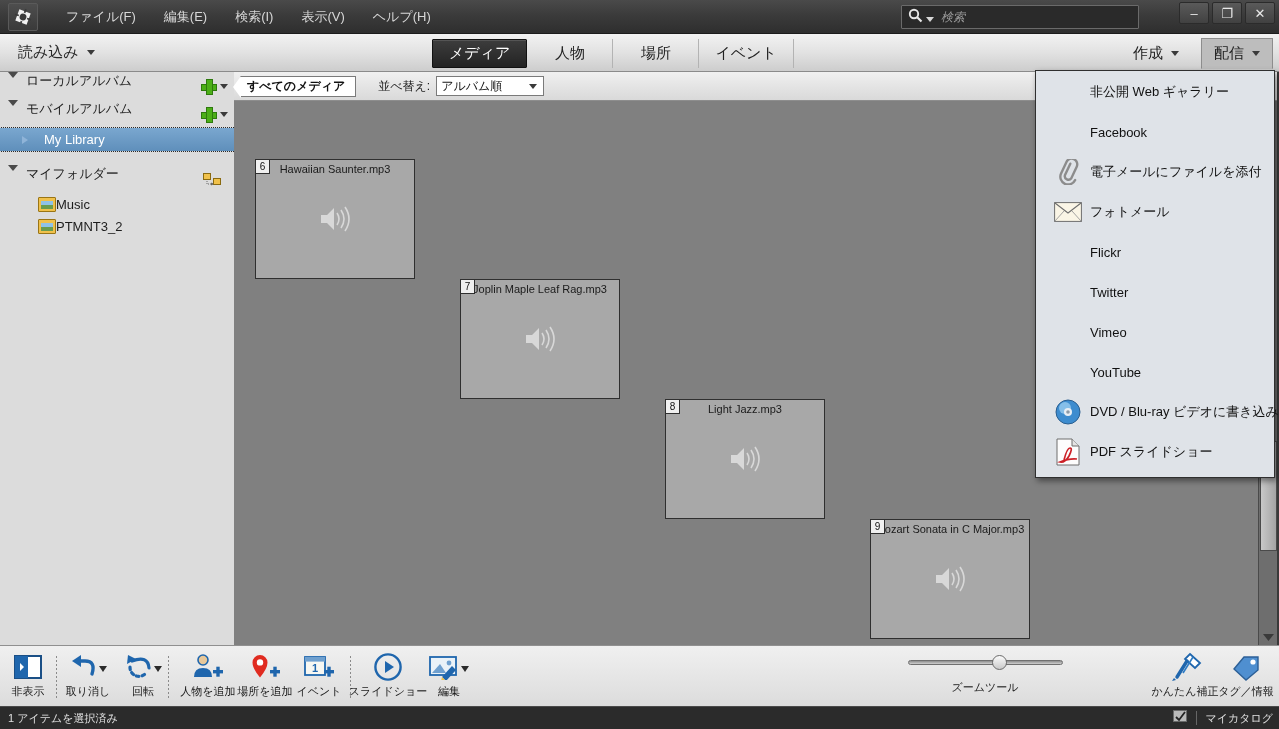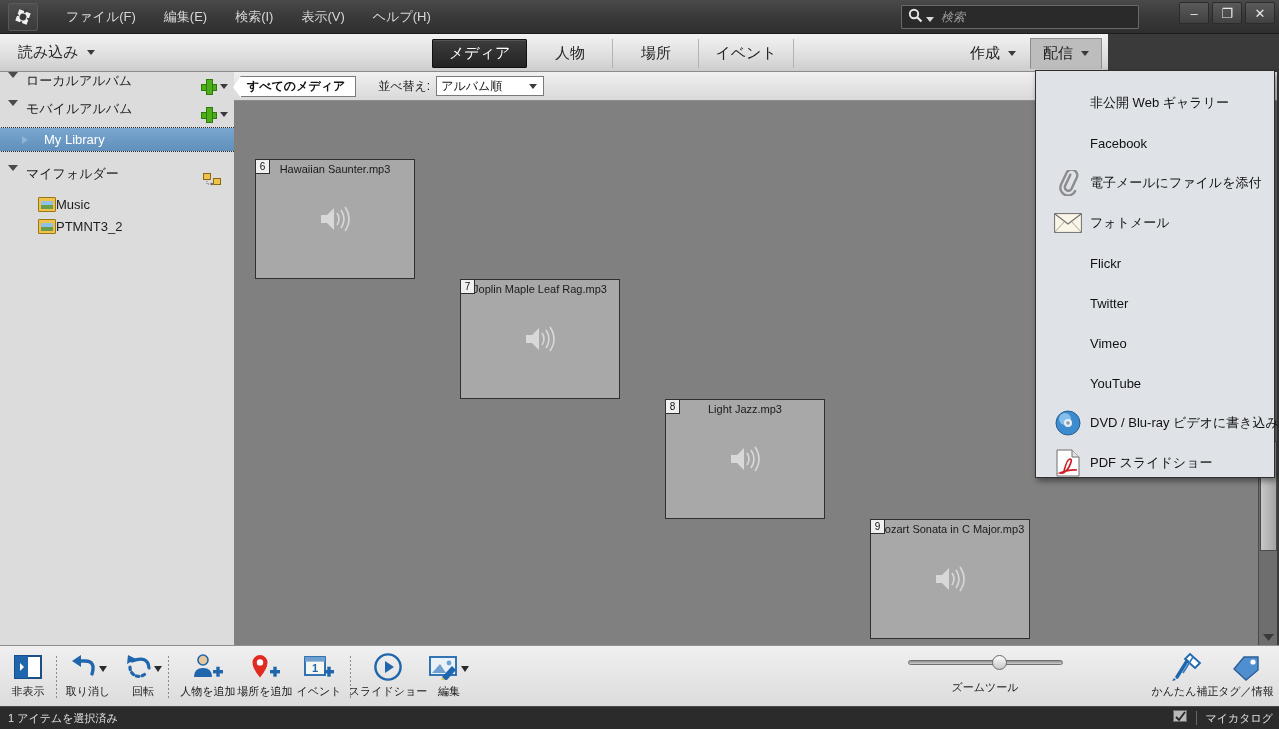--- a/index.html
+++ b/index.html
@@ -43,21 +43,21 @@
   .wincontrols{ position:absolute; right:4px; top:2px; display:flex; gap:3px; }
   .winbtn{
     width:30px;height:22px; background:linear-gradient(to bottom,#5a5a5a,#414141);
     border:1px solid #2b2b2b; border-radius:2px;
     display:flex;align-items:center;justify-content:center;
     color:#e8e8e8; font-size:13px; line-height:1;
   }
 
   
   .topbar{
-    position:absolute; left:0; top:34px; width:1108px; height:38px;
+    position:absolute; left:0; top:34px; width:1279px; height:38px;
     background:linear-gradient(to bottom,#f2f2f2 0%,#e2e2e2 50%,#cdcdcd 100%);
     border-bottom:1px solid #8a8a8a;
     display:flex; align-items:center;
   }
   .import-btn{
     margin-left:12px; display:flex; align-items:center; gap:8px;
     color:#2a2a2a; font-size:15px; padding:3px 6px;
   }
   .caret-dark{
     width:0;height:0;border-left:4px solid transparent;border-right:4px solid transparent;
@@ -67,21 +67,21 @@
   .tab{
     height:29px; min-width:86px; padding:0 16px;
     display:flex; align-items:center; justify-content:center;
     font-size:15px; color:#222; border-right:1px solid #b3b3b3;
   }
   .tab.active{
     background:linear-gradient(to bottom,#3d3d3d,#232323);
     color:#fff; border:1px solid #111; border-radius:1px;
     box-shadow:inset 0 1px 0 #555;
   }
-  .right-actions{ position:absolute; right:6px; top:0; height:38px; display:flex; align-items:center; gap:2px;justify-content:space-between; }
+  .right-actions{ position:absolute; right:6px; top:0; height:38px; display:flex; align-items:center; gap:10px;justify-content:space-between; }
   .act{
     display:flex; align-items:center; gap:8px; font-size:15px; color:#222;
     padding:5px 12px;
   }
   .act.open{
     background:#bdbdbd; border:1px solid #8d8d8d; border-bottom-color:#bdbdbd;
   }
 
   
   .sidebar{
@@ -228,21 +228,21 @@
   .status-text{ color:#e0e0e0; font-size:11px; margin-left:8px; }
   .status-right{ position:absolute; right:6px; display:flex; align-items:center; gap:8px; }
   .status-sep{ width:1px; height:14px; background:#666; }
   .status-cat{ color:#e0e0e0; font-size:11px; }
 
   
   .dropdown{
     position:absolute; left:1035px; top:70px; width:240px; height:408px;
     background:#dfe3e8; border:1px solid #2f2f2f;
     box-shadow:2px 3px 6px rgba(0,0,0,.45);
-    z-index:50; padding-top:12px;
+    z-index:50; padding-top:1px;
   }
   .dd-item{
     height:40px; display:flex; align-items:center; font-size:13px; color:#111;
     padding-left:10px;
   }
   .dd-ico{ width:44px; flex:0 0 44px; display:flex; align-items:center; justify-content:center; }
   .dd-lbl{ white-space:nowrap; }
 </style>
 </head>
 <body>

